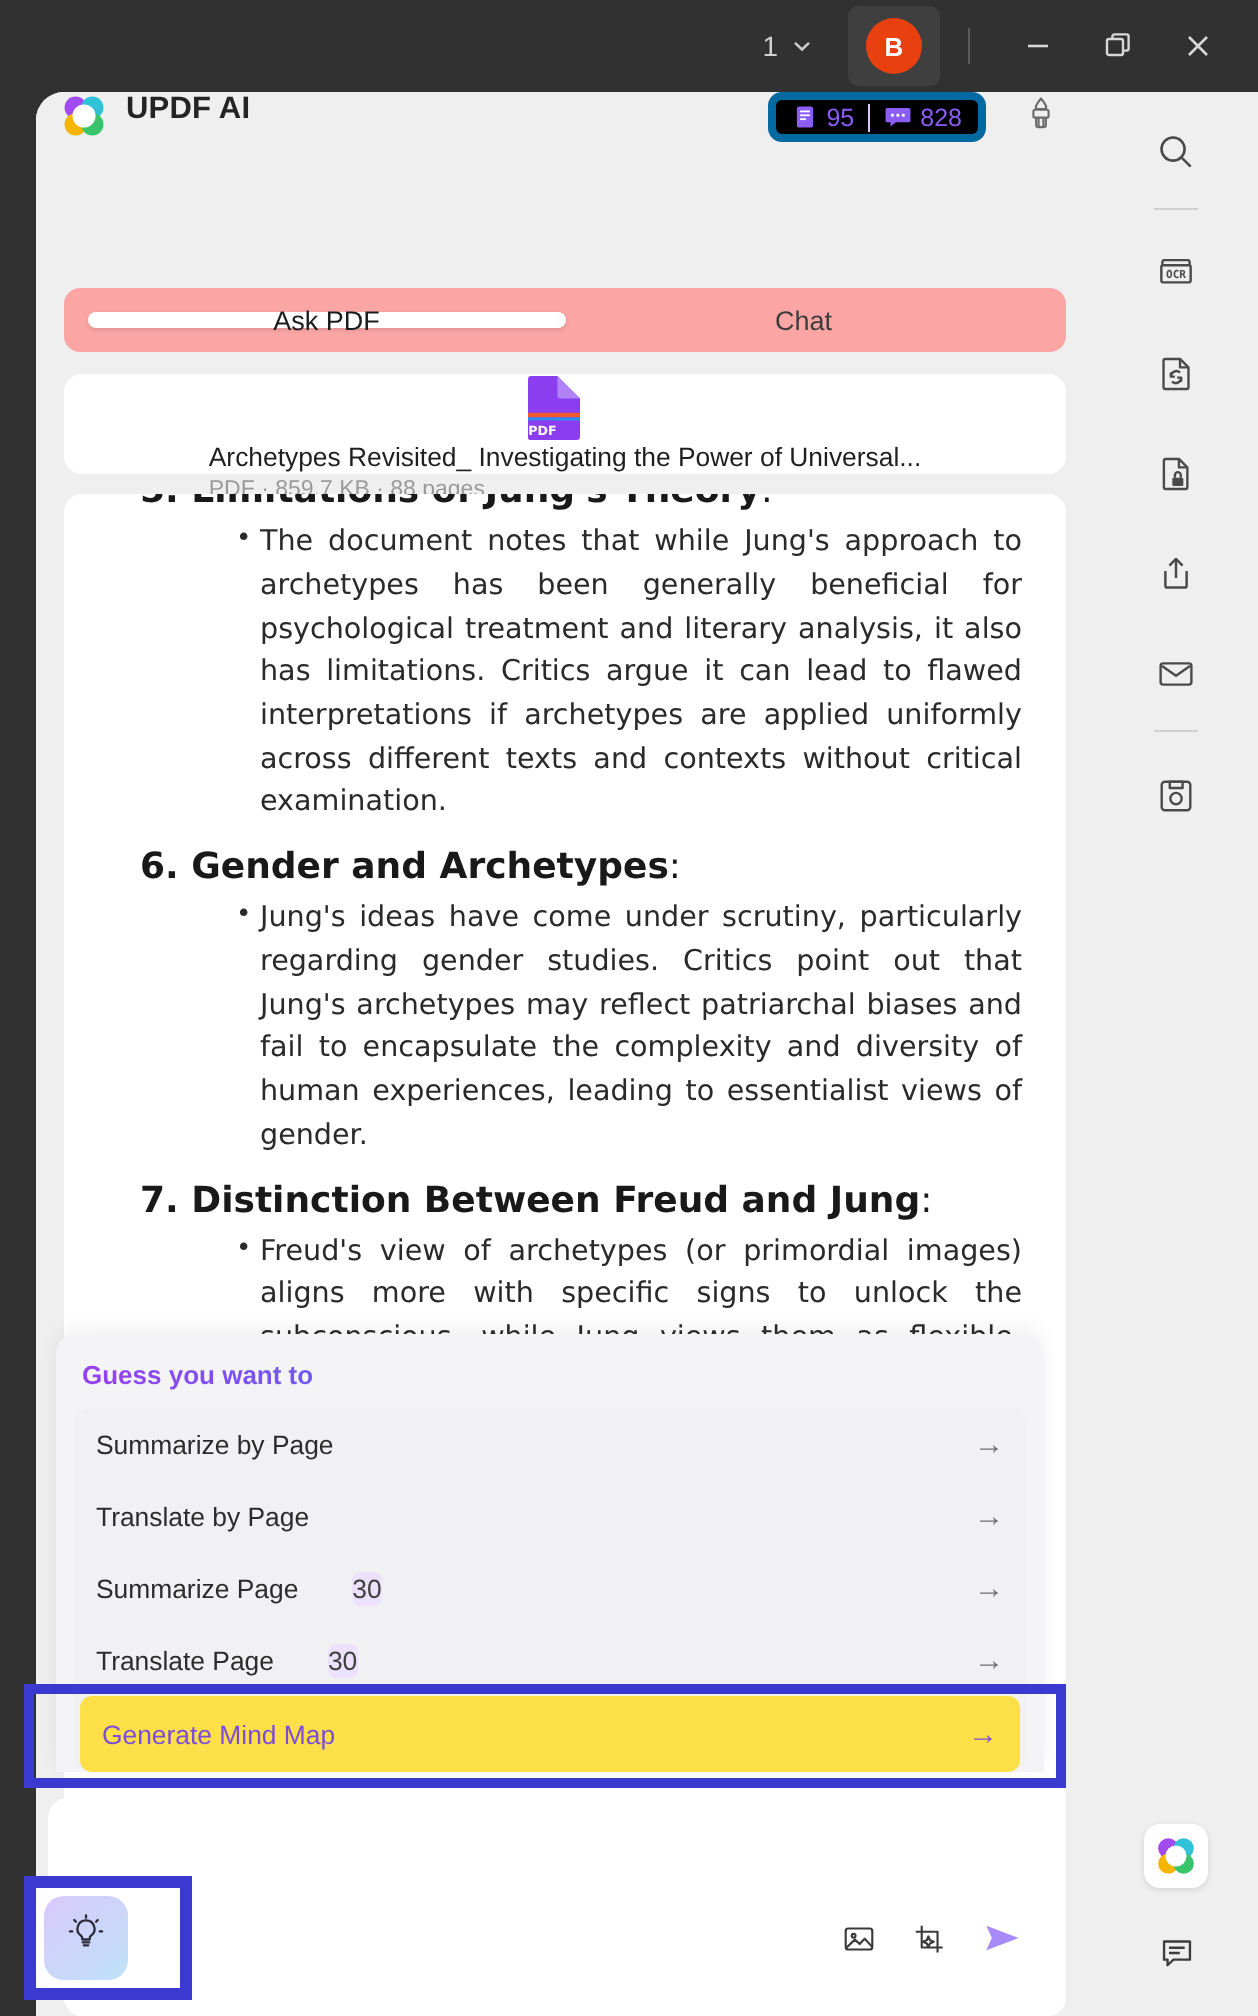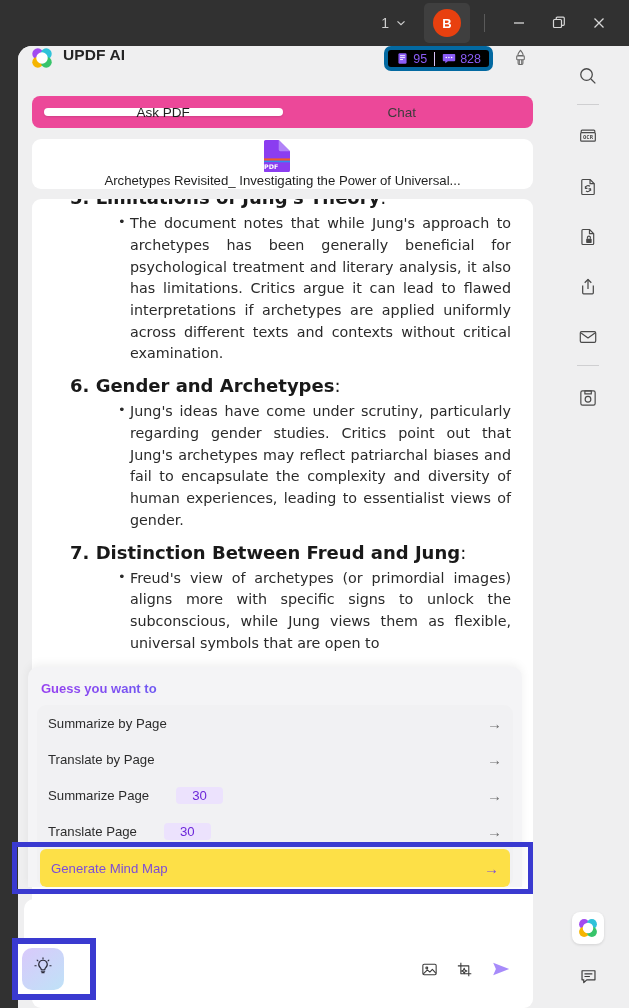--- a/index.html
+++ b/index.html
@@ -128,24 +128,25 @@
     width: 26px; height: 26px;
     margin-left: 14px;
     display: flex; align-items: center; justify-content: center;
     color: #6b6b6b;
   }
 
   
   .tabs-wrap { padding: 0 14px; flex-shrink: 0; }
   .tabs {
     height: 32px;
-    background: #ec4899;
+    background: #fca5a5;
     border-radius: 8px;
     display: flex;
     padding: 12px;
+    margin-top: 48px;
   }
   .tab {
     flex: 1;
     display: flex; align-items: center; justify-content: center;
     font-size: 13.5px;
     color: #3c3c3c;
     border-radius: 6px;
   }
   .tab.active {
     background: #ffffff;
@@ -260,24 +261,24 @@
     gap: 27px;
   }
   .suggest-row .arrow {
     margin-left: auto;
     color: #6f6f6f;
     font-size: 15px;
     line-height: 1;
   }
   .pagechip {
     font-size: 13.2px;
-    color: #6d28d9;
+    color: #404040;
     background: #ece2fd;
     border-radius: 4px;
-    padding: 1px 16px;
+    padding: 1px 0;
   }
   .suggest-row.highlight {
     background: #fde047;
     color: #7c4dd8;
     border-radius: 6px;
     margin: 0 3px;
     height: 38px;
   }
   .suggest-row.highlight .arrow { color: #7c4dd8; }
 
@@ -486,20 +487,21 @@
               <path d="M2 2.6A1.6 1.6 0 0 1 3.6 1h13.1L28 12.2v19.2A1.6 1.6 0 0 1 26.4 33H3.6A1.6 1.6 0 0 1 2 31.4z" fill="#8b3df0"></path>
               <path d="M16.7 1 28 12.2h-9.7a1.6 1.6 0 0 1-1.6-1.6z" fill="#b183f7"></path>
               <rect x="2" y="19.4" width="26" height="2.3" fill="#f05a2b"></rect>
               <rect x="2" y="21.7" width="26" height="1.6" fill="#2f8cf0"></rect>
               <rect x="2" y="23.3" width="14.4" height="9.7" rx="1.2" fill="#8b3df0"></rect>
               <text x="9.2" y="30.3" font-family="DejaVu Sans, sans-serif" font-size="6.3" font-weight="700" fill="#ffffff" text-anchor="middle">PDF</text>
             </svg>
           </span>
           <div class="doc-meta">
             <div class="doc-name">Archetypes Revisited_ Investigating the Power of Universal...</div>
+            <div class="doc-sub">PDF · 859.7 KB · 88 pages</div>
           </div>
         </div>
       </div>
 
       <div class="content-card">
         <div class="content-inner">
 
           <div class="sec-head">
             <span>5. Limitations of Jung's Theory</span><span class="norm">:</span>
           </div>

